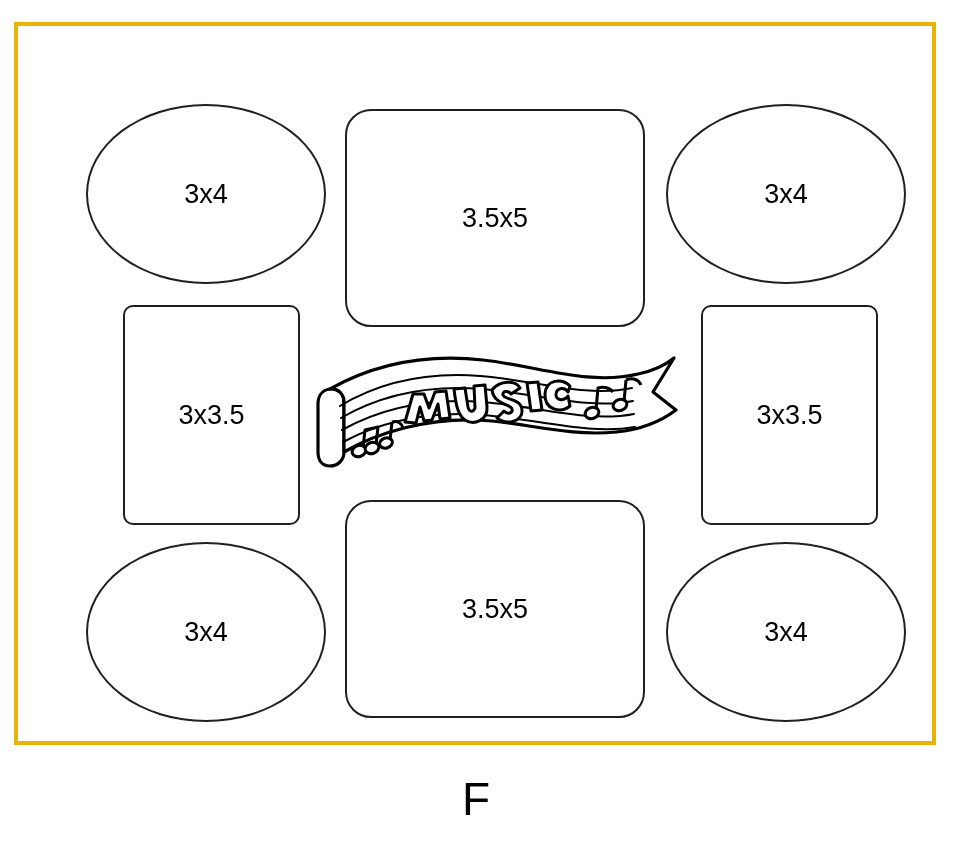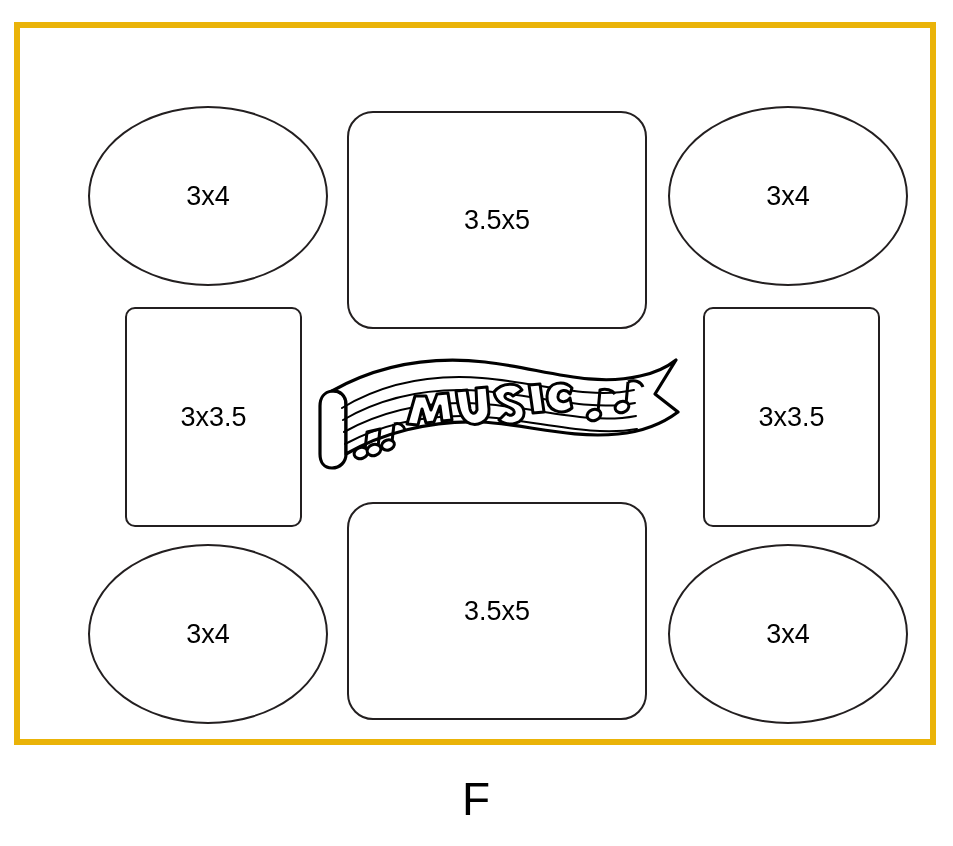--- a/index.html
+++ b/index.html
@@ -20,21 +20,21 @@
     top: 0;
     width: 953px;
     height: 846px;
   }
   .frame-border {
     position: absolute;
     left: 14px;
     top: 22px;
     width: 922px;
     height: 723px;
-    border: 6px solid #eab308;
+    border: 4px solid #eab308;
     box-sizing: border-box;
     background: #ffffff;
   }
   .slot {
     position: absolute;
     border: 2px solid #231f20;
     box-sizing: border-box;
     background: #ffffff;
     display: flex;
     align-items: center;

